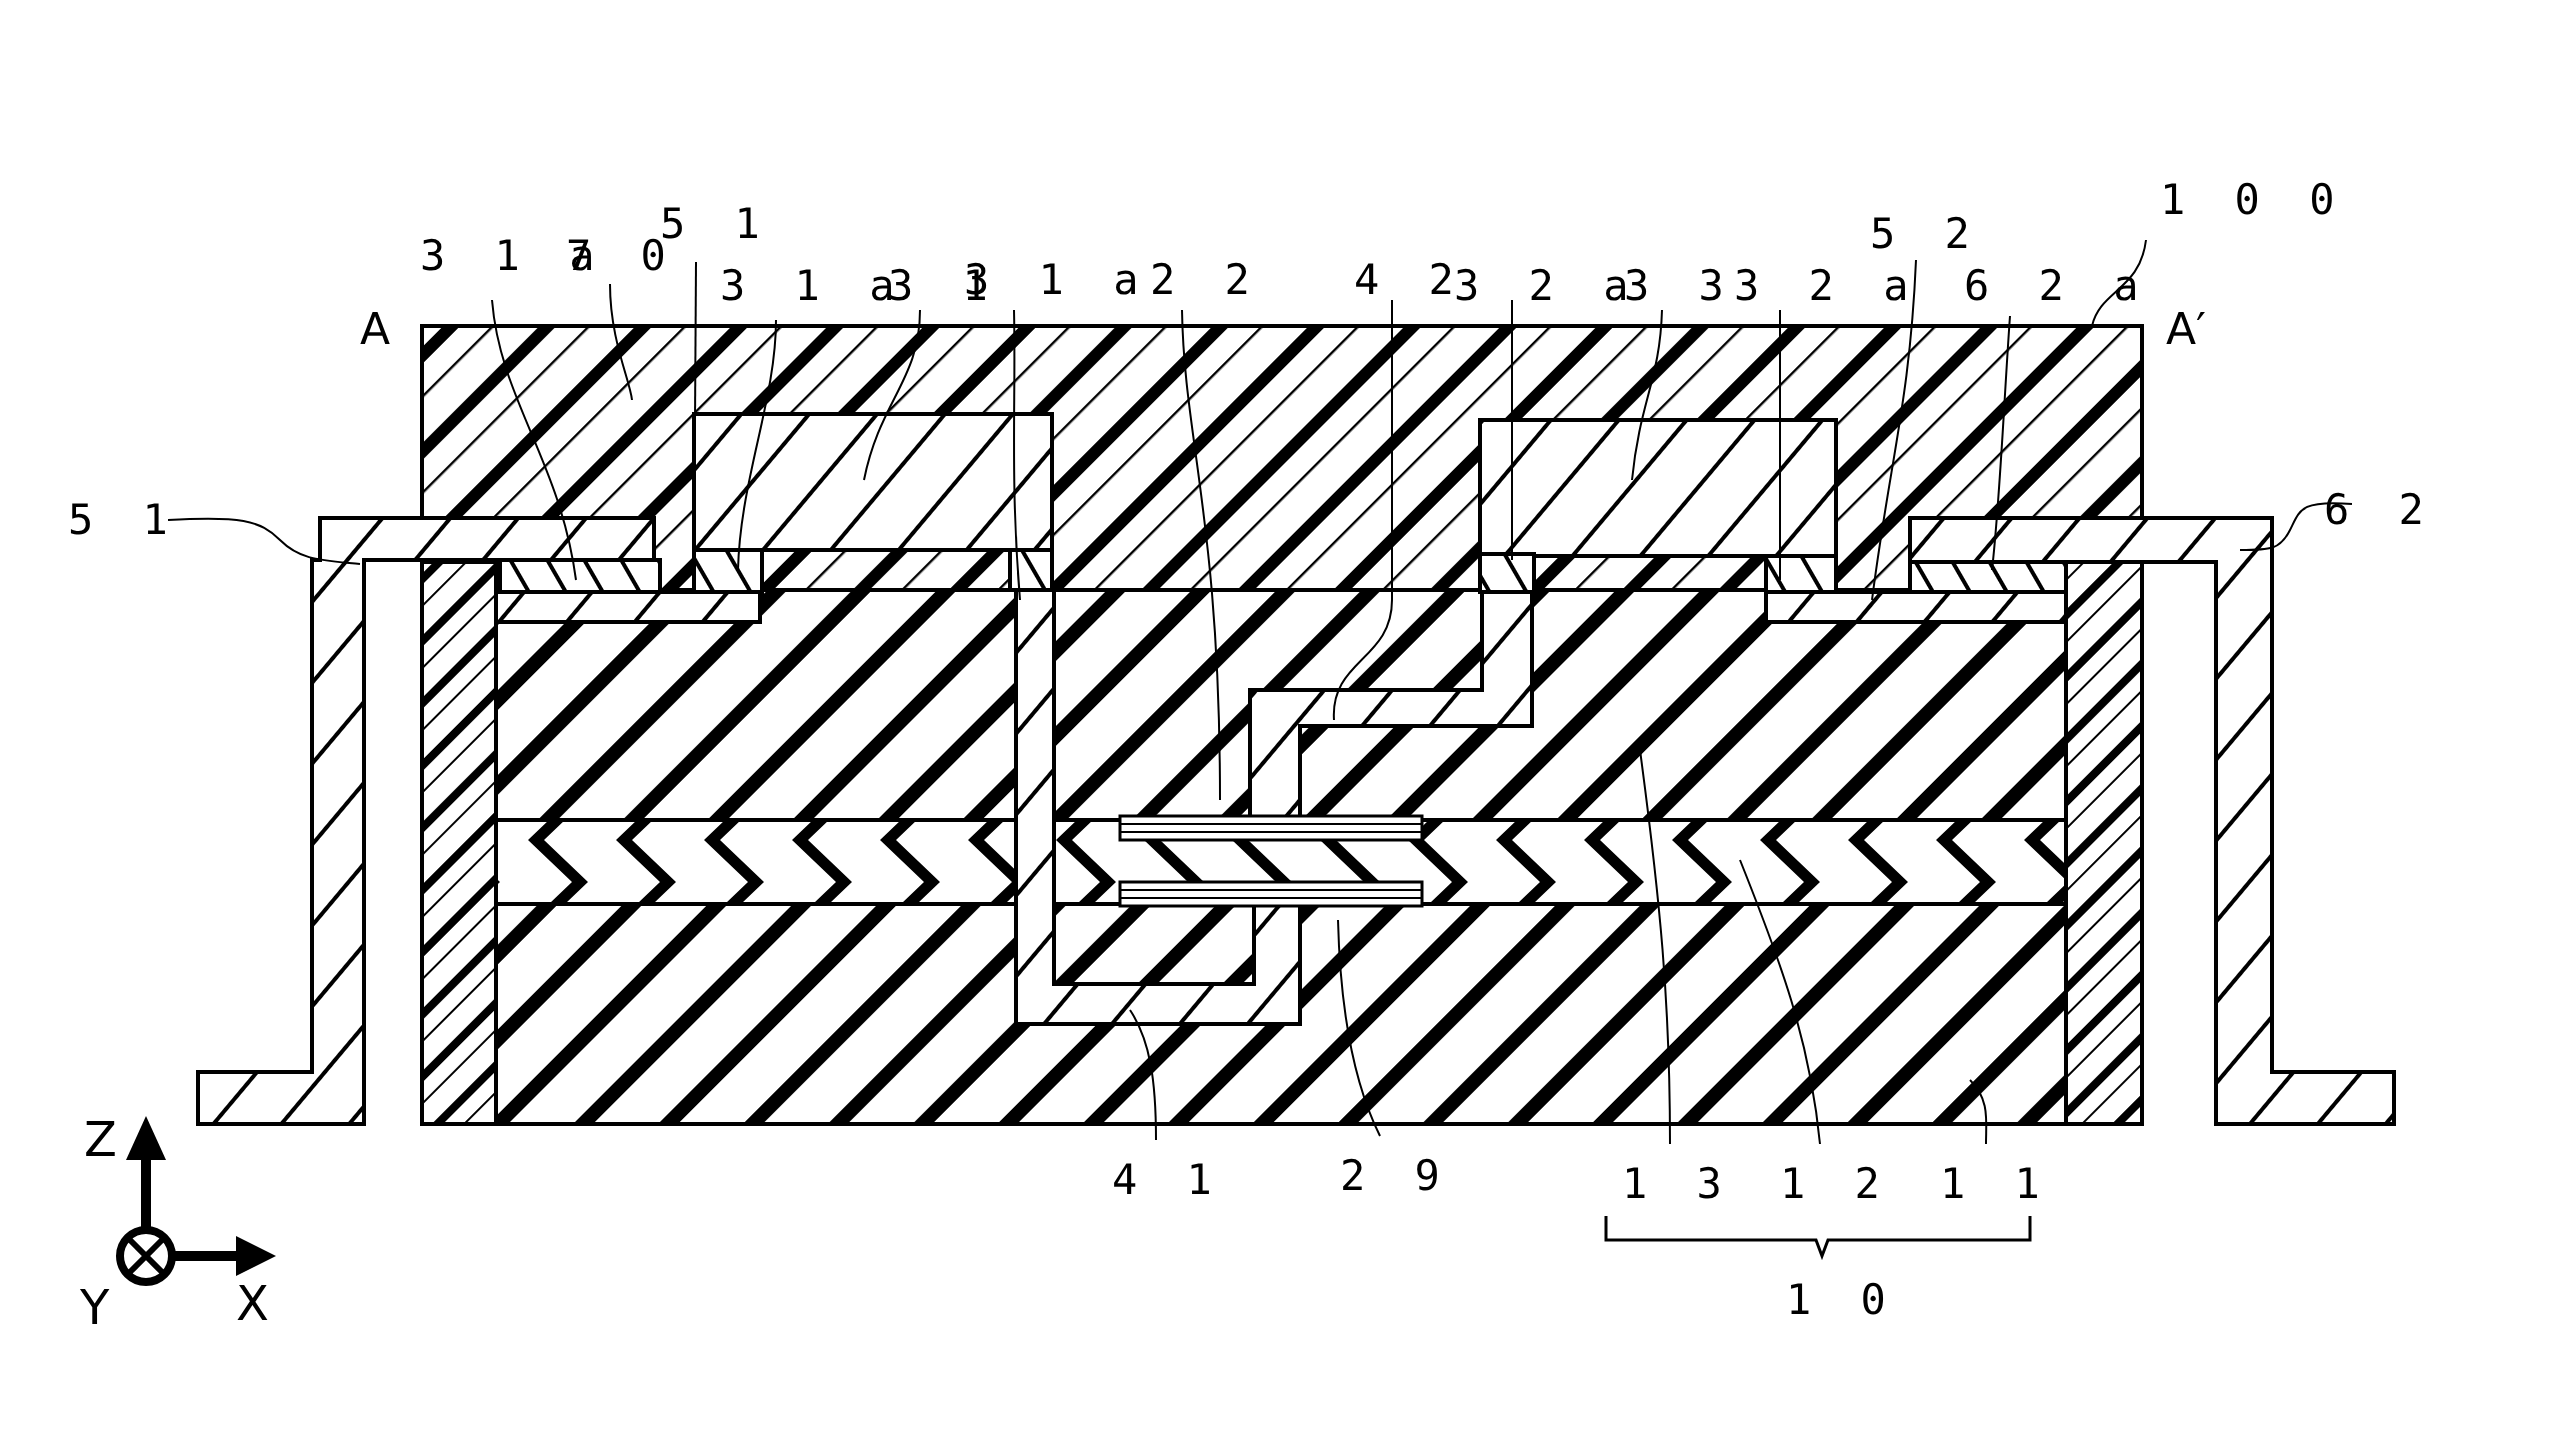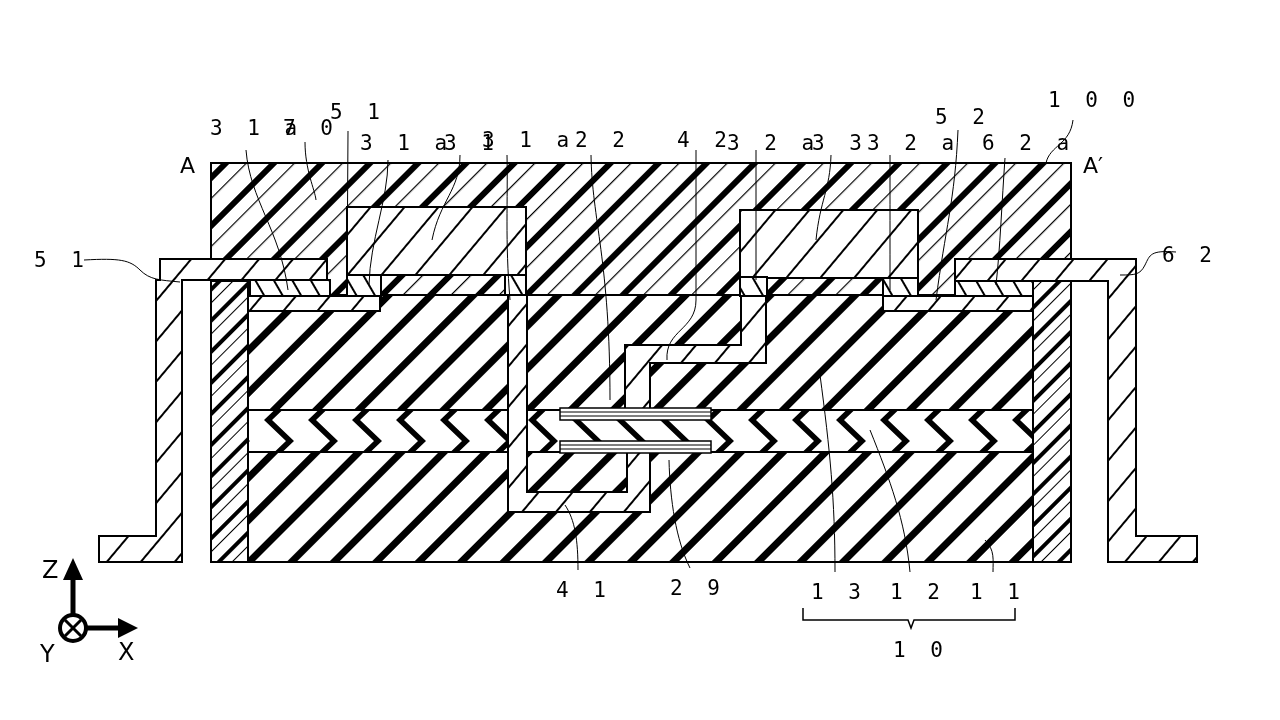--- a/index.html
+++ b/index.html
@@ -150,21 +150,21 @@
   <span class="lbl" style="left:360px;top:133px;">3 1 a</span>
   <span class="lbl" style="left:444px;top:133px;">3 1</span>
   <span class="lbl" style="left:482px;top:130px;">3 1 a</span>
   <span class="lbl" style="left:575px;top:130px;text-align:right;">2 2</span>
   <span class="lbl" style="left:677px;top:130px;">4 2</span>
   <span class="lbl" style="left:727px;top:133px;">3 2 a</span>
   <span class="lbl" style="left:812px;top:133px;">3 3</span>
   <span class="lbl" style="left:867px;top:133px;">3 2 a</span>
   <span class="lbl" style="left:935px;top:107px;">5 2</span>
   <span class="lbl" style="left:982px;top:133px;">6 2 a</span>
-  <span class="lbl" style="left:1048px;top:90px;">1 0 0</span>
+  <span class="lbl" style="left:1080px;top:90px;">1 0 0</span>
   <span class="lbl" style="left:34px;top:250px;">5 1</span>
   <span class="lbl" style="left:1162px;top:245px;">6 2</span>
   <span class="lbl" style="left:556px;top:580px;">4 1</span>
   <span class="lbl" style="left:670px;top:578px;">2 9</span>
   <span class="lbl" style="left:811px;top:582px;">1 3</span>
   <span class="lbl" style="left:890px;top:582px;">1 2</span>
   <span class="lbl" style="left:970px;top:582px;">1 1</span>
   <span class="lbl" style="left:893px;top:640px;">1 0</span>
 
   

